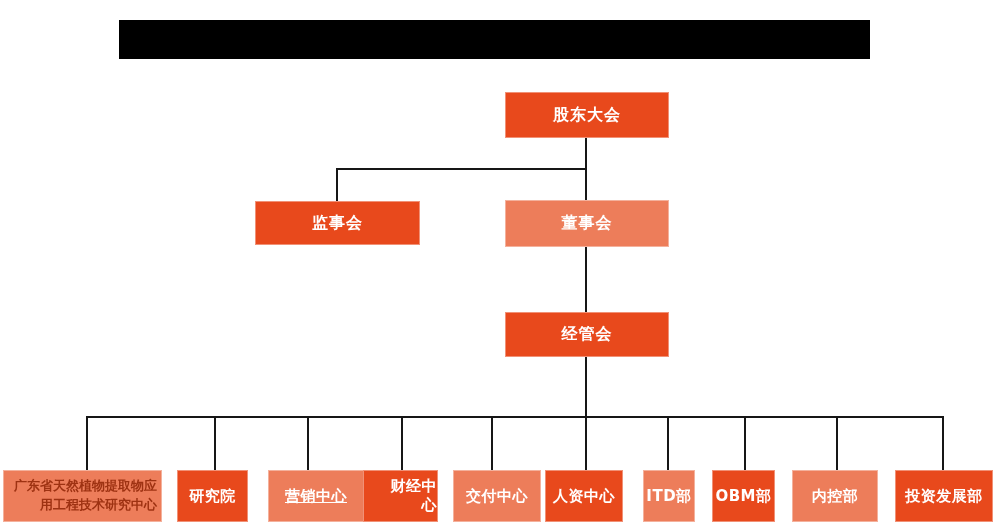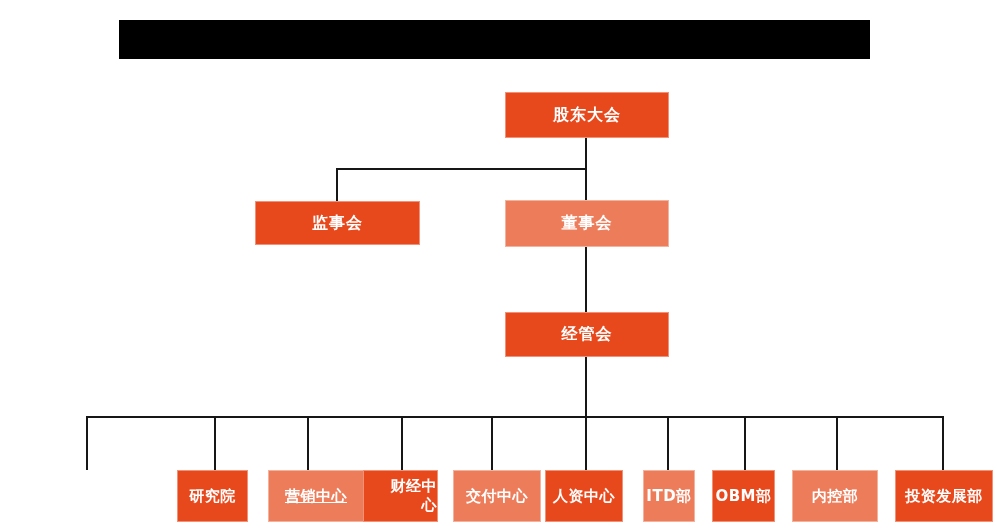--- a/index.html
+++ b/index.html
@@ -82,20 +82,21 @@
   <div class="line" style="left:214px; top:416px; width:2px; height:54px;"></div>
   <div class="line" style="left:307px; top:416px; width:2px; height:54px;"></div>
   <div class="line" style="left:401px; top:416px; width:2px; height:54px;"></div>
   <div class="line" style="left:491px; top:416px; width:2px; height:54px;"></div>
   <div class="line" style="left:585px; top:416px; width:2px; height:54px;"></div>
   <div class="line" style="left:667px; top:416px; width:2px; height:54px;"></div>
   <div class="line" style="left:744px; top:416px; width:2px; height:54px;"></div>
   <div class="line" style="left:836px; top:416px; width:2px; height:54px;"></div>
   <div class="line" style="left:942px; top:416px; width:2px; height:54px;"></div>
 
+  <div class="node dept d1" style="background-color: rgb(237, 125, 90); color: rgb(158, 50, 18);">广东省天然植物提取物应用工程技术研究中心</div>
 
   <div class="node dept d2" style="background-color: rgb(232, 73, 28); color: rgb(255, 255, 255);">研究院</div>
 
   <div class="node dept d3" style="background-color: rgb(237, 125, 90); color: rgb(255, 255, 255);">营销中心</div>
 
   <div class="node dept d4" style="background-color: rgb(232, 73, 28); color: rgb(255, 255, 255);">财经中心</div>
 
   <div class="node dept d5" style="background-color: rgb(237, 125, 90); color: rgb(255, 255, 255);">交付中心</div>
 
   <div class="node dept d6" style="background-color: rgb(232, 73, 28); color: rgb(255, 255, 255);">人资中心</div>

